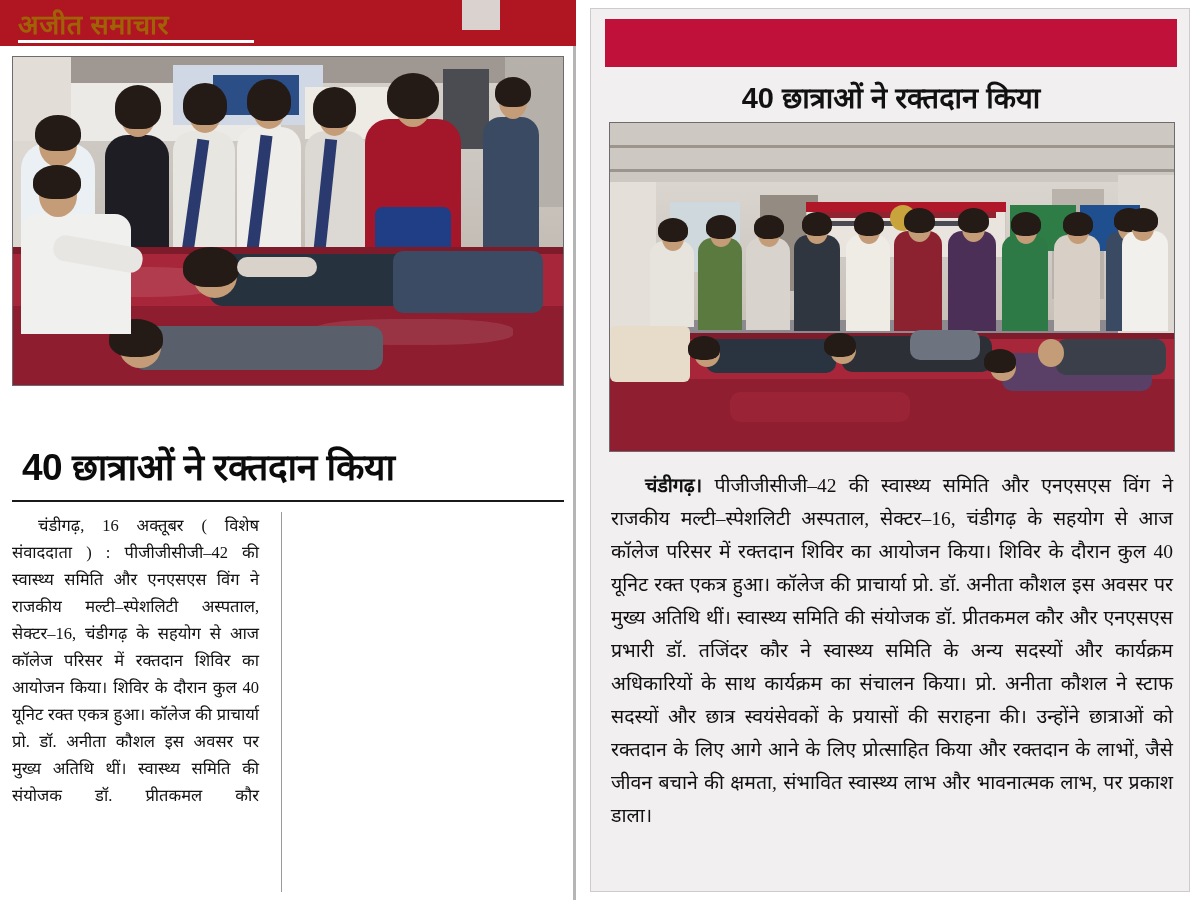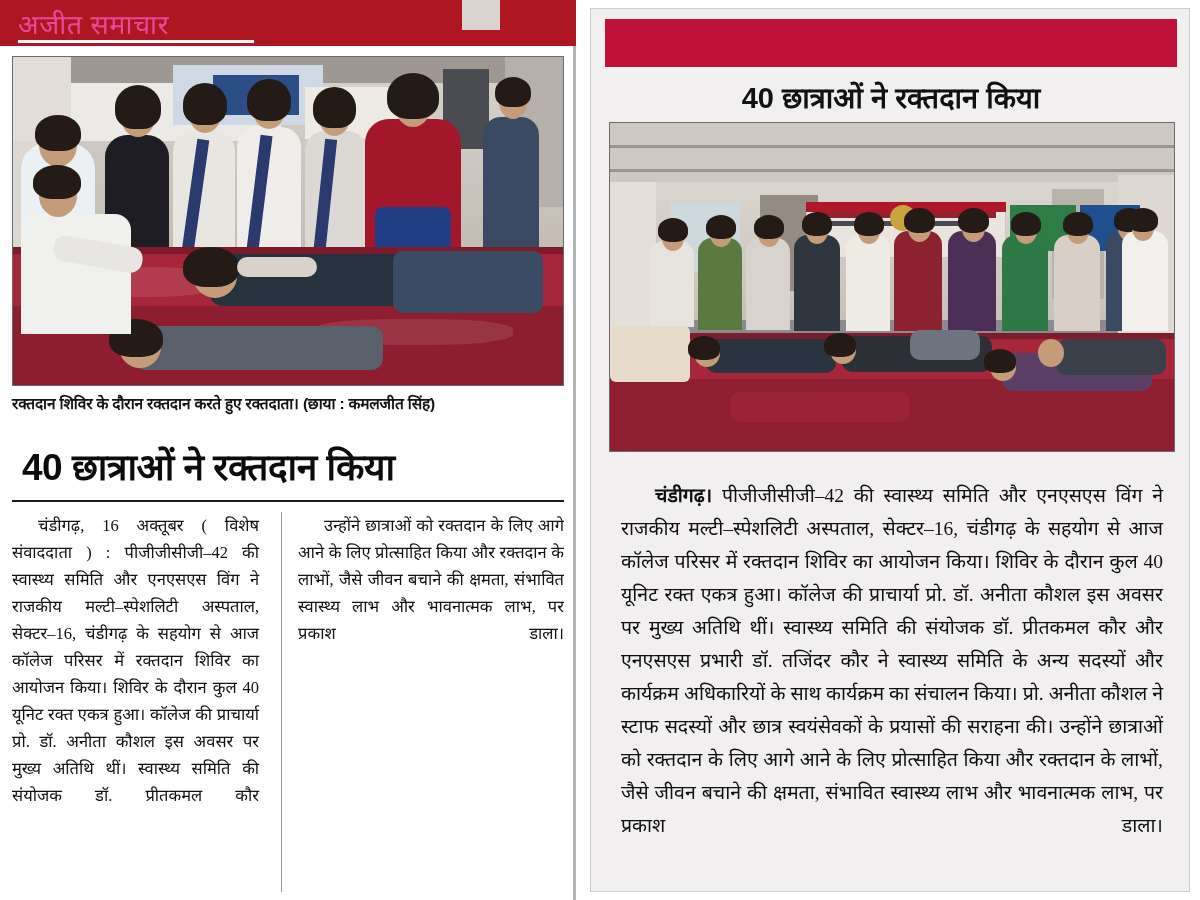--- a/index.html
+++ b/index.html
@@ -26,23 +26,23 @@
   }
   .left-masthead {
     position: absolute;
     left: 0; top: 0;
     width: 576px; height: 46px;
     background: #b01622;
   }
   .left-masthead-title {
     position: absolute;
     left: 18px; top: 5px;
-    color: #ec4899;
-    font-family: "Liberation Sans", sans-serif;
-    font-weight: normal;
+    color: #a16207;
+    font-family: "Liberation Sans", sans-serif;
+    font-weight: bold;
     font-size: 27px;
     letter-spacing: 0.5px;
   }
   .left-masthead-underline {
     position: absolute;
     left: 18px; top: 40px;
     width: 236px; height: 3px;
     background: #ffffff;
   }
   .masthead-block {
@@ -158,21 +158,21 @@
     line-height: 33px;
     color: #101010;
     text-align: justify;
     text-align-last: justify;
   }
   .right-body .lead {
     font-family: "Liberation Sans", sans-serif;
     font-weight: bold;
     font-size: 19.5px;
   }
-  .right-body p { margin: 10px; text-indent: 34px; }
+  .right-body p { margin: 0; text-indent: 34px; }
   .scene { position: absolute; inset: 0; }
 
   
   .wall-top { position:absolute; left:0; top:0; right:0; height:46%; background:linear-gradient(#cfcac4,#bdb7b1); }
   .wall-band { position:absolute; left:0; right:0; height:8px; background:#a39c96; }
 
   .bed { position:absolute; left:0; right:0; background:#7d1b2b; }
   .bed-sheet { position:absolute; left:0; right:0; background:#9e2336; }
   .bed-hi { position:absolute; background:rgba(255,255,255,0.10); border-radius:40%; }
   .head { position:absolute; border-radius:50%; background:#c59c78; }
@@ -265,30 +265,28 @@
         <div class="head" style="left:106px;top:82%;width:42px;height:42px;"></div>
         <div class="hair" style="left:96px;top:80%;width:54px;height:38px;"></div>
 
         <div class="patch" style="left:8px;top:48%;width:110px;height:120px;background:#f0f0ee;border-radius:16px 16px 0 0;"></div>
         <div class="patch" style="left:40px;top:56%;width:90px;height:26px;background:#e8e6e2;border-radius:12px;transform:rotate(10deg);"></div>
         <div class="head" style="left:26px;top:36%;width:38px;height:42px;"></div>
         <div class="hair" style="left:20px;top:33%;width:48px;height:34px;"></div>
       </div>
     </div>
 
-    <div class="left-caption">रक्तदान शिविर के दौरान रक्तदान करते हुए रक्तदाता। (छाया : कमलजीत सिंह)</div>
     <div class="left-headline">40 छात्राओं ने रक्तदान किया</div>
     <div class="left-rule"></div>
 
     <div class="left-cols">
       <div class="left-col first">
         <p class="indent">चंडीगढ़, 16 अक्तूबर ( विशेष संवाददाता ) :  पीजीजीसीजी–42 की स्वास्थ्य समिति और एनएसएस विंग ने राजकीय मल्टी–स्पेशलिटी अस्पताल, सेक्टर–16, चंडीगढ़ के सहयोग से आज कॉलेज परिसर में रक्तदान शिविर का आयोजन किया। शिविर के दौरान कुल 40 यूनिट रक्त एकत्र हुआ। कॉलेज की प्राचार्या प्रो. डॉ. अनीता कौशल इस अवसर पर मुख्य अतिथि थीं। स्वास्थ्य समिति की संयोजक डॉ. प्रीतकमल कौर</p>
       </div>
       <div class="left-col">
-        <p class="indent">उन्होंने छात्राओं को रक्तदान के लिए आगे आने के लिए प्रोत्साहित किया और रक्तदान के लाभों, जैसे जीवन बचाने की क्षमता, संभावित स्वास्थ्य लाभ और भावनात्मक लाभ, पर प्रकाश डाला।</p>
       </div>
     </div>
   </div>
 
   <div class="right-clip">
 
     <div class="right-masthead"></div>
     <div class="right-headline">40 छात्राओं ने रक्तदान किया</div>
 
     <div class="right-photo">

